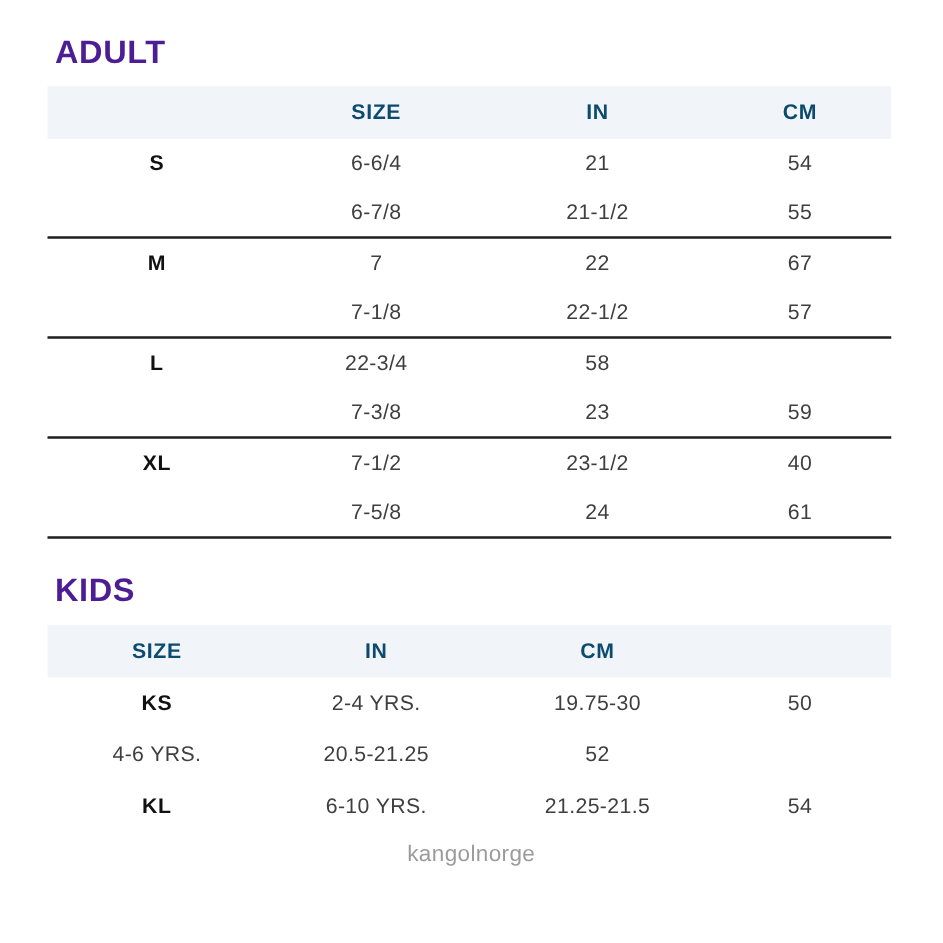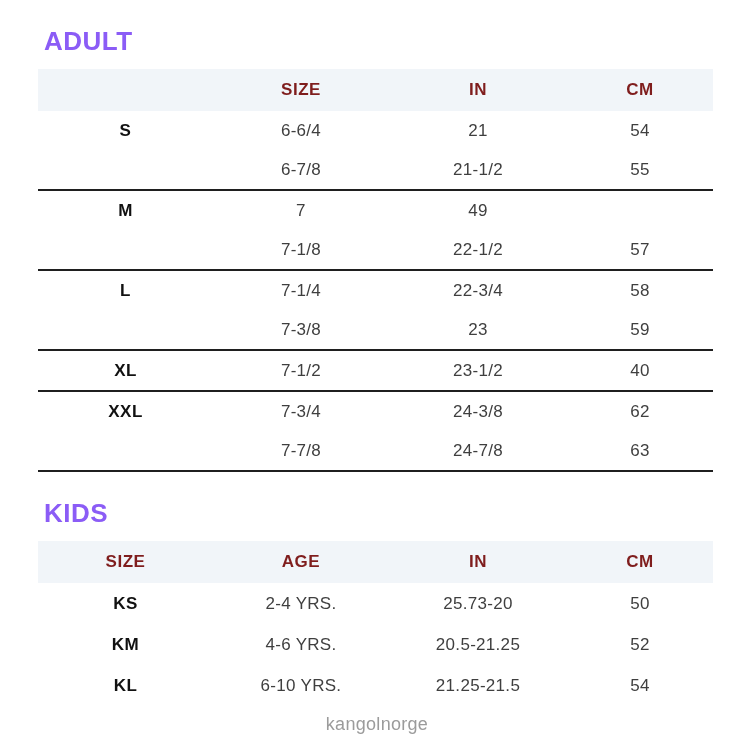--- a/index.html
+++ b/index.html
@@ -10,41 +10,41 @@
     height: 754px;
     background: #ffffff;
     font-family: "Liberation Sans", sans-serif;
     overflow: hidden;
   }
   .section-title {
     margin: 28px 0 0 44px;
     font-size: 26px;
     font-weight: 800;
     letter-spacing: 0.5px;
-    color: #8b5cf6;
+    color: #4c1d95;
     line-height: 1;
   }
   .size-table {
     width: 675px;
     margin-left: 38px;
     margin-top: 15px;
   }
   .grid-row {
     display: grid;
     grid-template-columns: 175px 176px 178px 146px;
     align-items: center;
     text-align: center;
   }
   .thead {
     height: 42px;
     background: #f1f5f9;
     font-weight: 700;
     font-size: 17px;
     letter-spacing: 0.5px;
-    color: #7f1d1d;
+    color: #0c4a6e;
   }
   .group { border-bottom: 2px solid #1f1f1f; }
   .data-row { height: 39px; font-size: 17px; color: #3f3f3f; letter-spacing: 0.3px; }
   .kids-row { height: 41px; }
   .row-label { font-weight: 700; font-size: 17px; color: #111111; letter-spacing: 0.5px; }
   .footer {
     margin-top: 8px;
     text-align: center;
     font-size: 18px;
     color: #9b9b9b;
@@ -79,88 +79,78 @@
         <div>6-7/8</div>
         <div>21-1/2</div>
         <div>55</div>
       </div>
     </div>
 
     <div class="group">
       <div class="grid-row data-row">
         <div class="row-label">M</div>
         <div>7</div>
-        <div>49</div>
+        <div>22</div>
+        <div>67</div>
       </div>
       <div class="grid-row data-row">
         <div></div>
         <div>7-1/8</div>
         <div>22-1/2</div>
         <div>57</div>
       </div>
     </div>
 
     <div class="group">
       <div class="grid-row data-row">
         <div class="row-label">L</div>
-        <div>7-1/4</div>
         <div>22-3/4</div>
         <div>58</div>
       </div>
       <div class="grid-row data-row">
         <div></div>
         <div>7-3/8</div>
         <div>23</div>
         <div>59</div>
       </div>
     </div>
 
     <div class="group">
       <div class="grid-row data-row">
         <div class="row-label">XL</div>
         <div>7-1/2</div>
         <div>23-1/2</div>
         <div>40</div>
       </div>
+      <div class="grid-row data-row">
+        <div></div>
+        <div>7-5/8</div>
+        <div>24</div>
+        <div>61</div>
+      </div>
     </div>
 
-    <div class="group">
-      <div class="grid-row data-row">
-        <div class="row-label">XXL</div>
-        <div>7-3/4</div>
-        <div>24-3/8</div>
-        <div>62</div>
-      </div>
-      <div class="grid-row data-row">
-        <div></div>
-        <div>7-7/8</div>
-        <div>24-7/8</div>
-        <div>63</div>
-      </div>
-    </div>
   </div>
 
   <h1 class="section-title kids-title">KIDS</h1>
 
   <div class="size-table">
     <div class="grid-row thead">
       <div>SIZE</div>
-      <div>AGE</div>
       <div>IN</div>
       <div>CM</div>
     </div>
 
     <div class="grid-row data-row kids-row">
       <div class="row-label">KS</div>
       <div>2-4 YRS.</div>
-      <div>25.73-20</div>
+      <div>19.75-30</div>
       <div>50</div>
     </div>
     <div class="grid-row data-row kids-row">
-      <div class="row-label">KM</div>
       <div>4-6 YRS.</div>
       <div>20.5-21.25</div>
       <div>52</div>
     </div>
     <div class="grid-row data-row kids-row">
       <div class="row-label">KL</div>
       <div>6-10 YRS.</div>
       <div>21.25-21.5</div>
       <div>54</div>
     </div>

